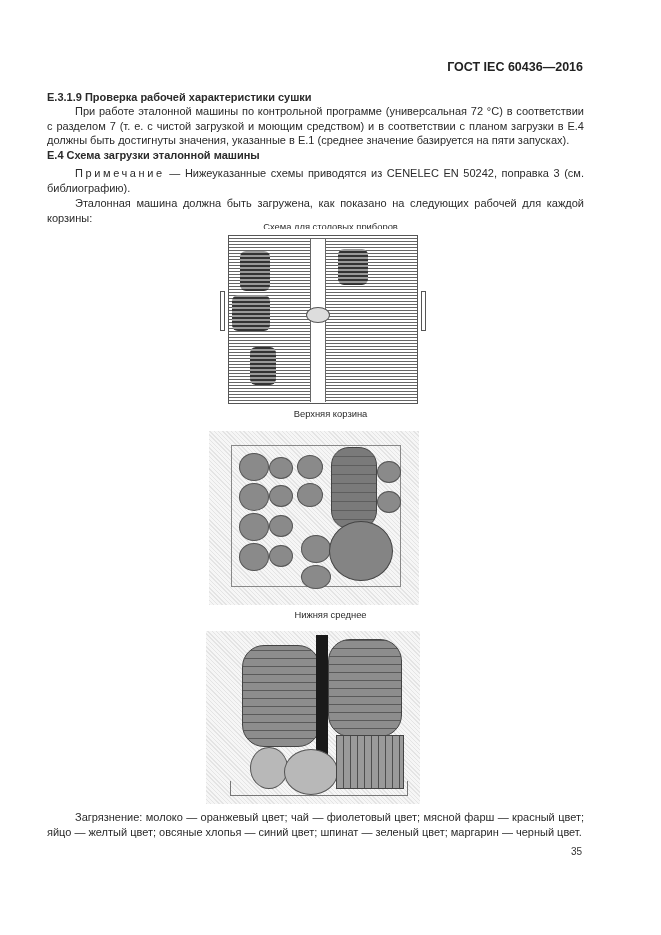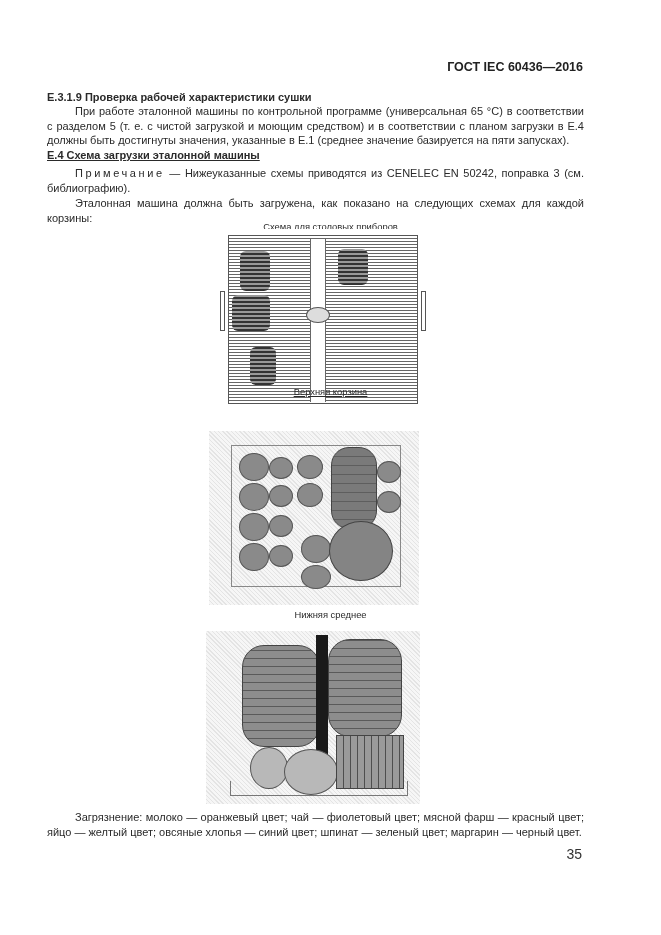--- a/index.html
+++ b/index.html
@@ -5,21 +5,21 @@
   html, body { margin: 0; padding: 0; background: #ffffff; }
   body { width: 661px; height: 935px; position: relative; overflow: hidden;
          font-family: "Liberation Sans", sans-serif; color: #2a2a2a; }
   .header-code { position: absolute; right: 78px; top: 60px; font-size: 12.5px; font-weight: bold; color: #222; }
   .para { position: absolute; left: 47px; width: 537px; font-size: 11px; line-height: 14.5px; text-align: justify; }
   .bold { font-weight: bold; }
   .indent { text-indent: 28px; }
   .spaced { letter-spacing: 2.6px; }
   .caption { position: absolute; width: 661px; left: 0; text-align: center; font-size: 9.4px; color: #2a2a2a; }
   .figure { position: absolute; background: #f3f3f3; overflow: hidden; }
-  .page-num { position: absolute; right: 79px; top: 846px; font-size: 14px; color: #333; }
+  .page-num { position: absolute; right: 79px; top: 846px; font-size: 10px; color: #333; }
 
   
   .tray { left: 218px; top: 229px; width: 210px; height: 183px; background: #fff; }
   .tray .frame { position: absolute; left: 10px; top: 6px; right: 10px; bottom: 8px; border: 1.5px solid #555;
      background: repeating-linear-gradient(0deg, #fff 0 2px, #666 2px 3px); }
   .tray .spine { position: absolute; left: 92px; top: 10px; width: 14px; bottom: 10px; background: #fff; border-left: 1px solid #666; border-right: 1px solid #666; }
   .tray .knob { position: absolute; left: 88px; top: 78px; width: 22px; height: 14px; border-radius: 50%; background: #ddd; border: 1px solid #555; }
   .tray .cluster { position: absolute; background: repeating-linear-gradient(0deg, #333 0 2px, #999 2px 4px); border-radius: 6px; }
   .tray .handle { position: absolute; width: 3px; height: 38px; border: 1px solid #555; background: #fff; }
 
@@ -40,40 +40,40 @@
   .lower .dish { position: absolute; border-radius: 50%; background: #b8b8b8; border: 1px solid #555; }
   .lower .vplates { position: absolute; background: repeating-linear-gradient(90deg, #9a9a9a 0 6px, #4e4e4e 6px 7px); border: 1px solid #444; }
   .lower .rack { position: absolute; left: 24px; top: 150px; width: 176px; height: 14px; border: 1px solid #777; border-top: none; }
 </style>
 </head>
 <body>
 
 <div class="header-code">ГОСТ IEC 60436—2016</div>
 
 <div class="para bold" style="top:90px;">E.3.1.9 Проверка рабочей характеристики сушки</div>
-<div class="para indent" style="top:104px;">При работе эталонной машины по контрольной программе (универсальная 65 °C) в соответствии с разделом 5 (т. е. с чистой загрузкой и моющим средством) и в соответствии с планом загрузки в Е.4 должны быть достигнуты значения, указанные в Е.1 (среднее значение базируется на пяти запусках).</div>
+<div class="para indent" style="top:104px;">При работе эталонной машины по контрольной программе (универсальная 72 °C) в соответствии с разделом 7 (т. е. с чистой загрузкой и моющим средством) и в соответствии с планом загрузки в Е.4 должны быть достигнуты значения, указанные в Е.1 (среднее значение базируется на пяти запусках).</div>
 
-<div class="para bold" style="top:148px;text-decoration:underline;">Е.4 Схема загрузки эталонной машины</div>
+<div class="para bold" style="top:148px;">Е.4 Схема загрузки эталонной машины</div>
 <div class="para indent" style="top:166px;"><span class="spaced">Примечание</span><span> — Нижеуказанные схемы приводятся из CENELEC EN 50242, поправка 3 (см. библиографию).</span></div>
-<div class="para indent" style="top:196px;">Эталонная машина должна быть загружена, как показано на следующих схемах для каждой корзины:</div>
+<div class="para indent" style="top:196px;">Эталонная машина должна быть загружена, как показано на следующих рабочей для каждой корзины:</div>
 
 <div class="caption" style="top:221px;">Схема для столовых приборов</div>
 <div class="figure tray">
   <div class="frame"></div>
   <div class="handle" style="left:2px; top:62px;"></div>
   <div class="handle" style="right:2px; top:62px;"></div>
   <div class="cluster" style="left:22px; top:22px; width:30px; height:40px;"></div>
   <div class="cluster" style="left:14px; top:66px; width:38px; height:36px;"></div>
   <div class="cluster" style="left:32px; top:118px; width:26px; height:38px;"></div>
   <div class="cluster" style="left:120px; top:20px; width:30px; height:36px;"></div>
   <div class="spine"></div>
   <div class="knob"></div>
 </div>
 
-<div class="caption" style="top:386px;text-decoration:underline;">Верхняя корзина</div>
+<div class="caption" style="top:408px;">Верхняя корзина</div>
 <div class="figure upper">
   <div class="rack"></div>
   <div class="cup" style="left:30px; top:22px;"></div>
   <div class="cup" style="left:30px; top:52px;"></div>
   <div class="cup" style="left:30px; top:82px;"></div>
   <div class="cup" style="left:30px; top:112px;"></div>
   <div class="cup" style="left:60px; top:26px; width:22px; height:20px;"></div>
   <div class="cup" style="left:60px; top:54px; width:22px; height:20px;"></div>
   <div class="cup" style="left:60px; top:84px; width:22px; height:20px;"></div>
   <div class="cup" style="left:60px; top:114px; width:22px; height:20px;"></div>

